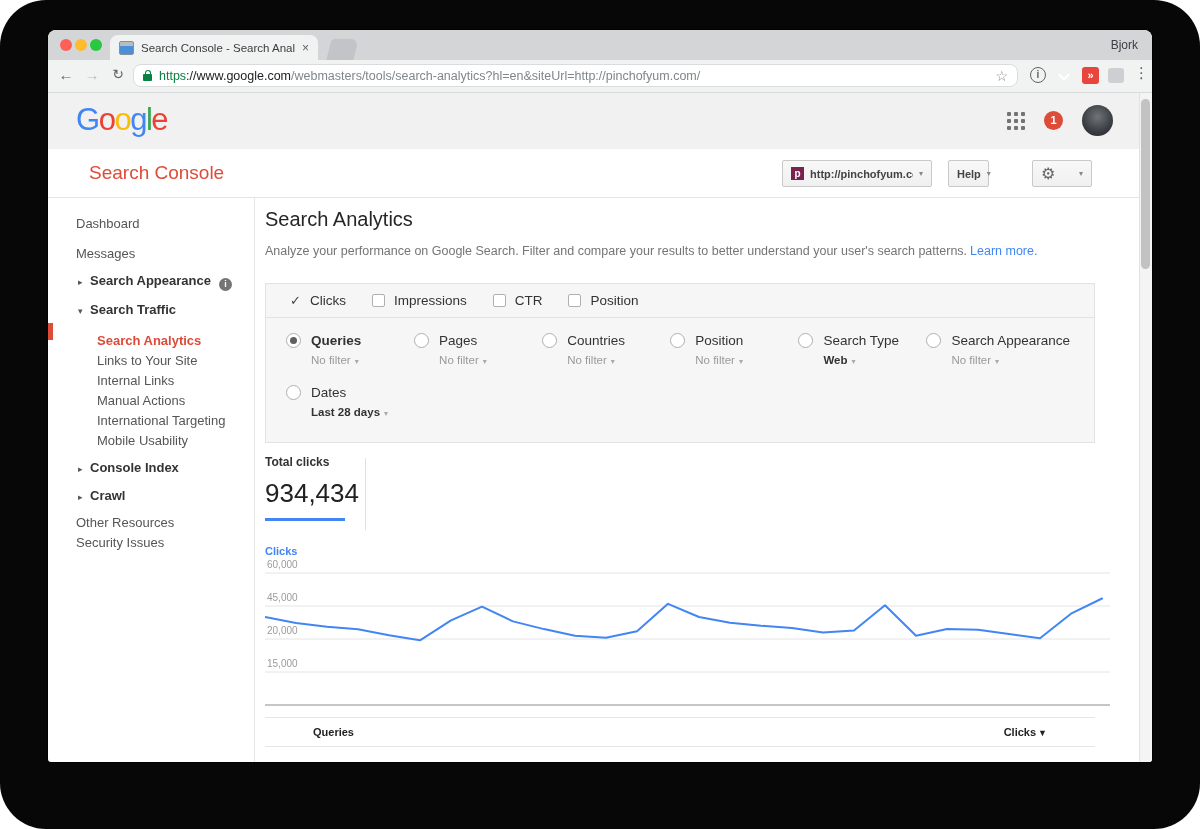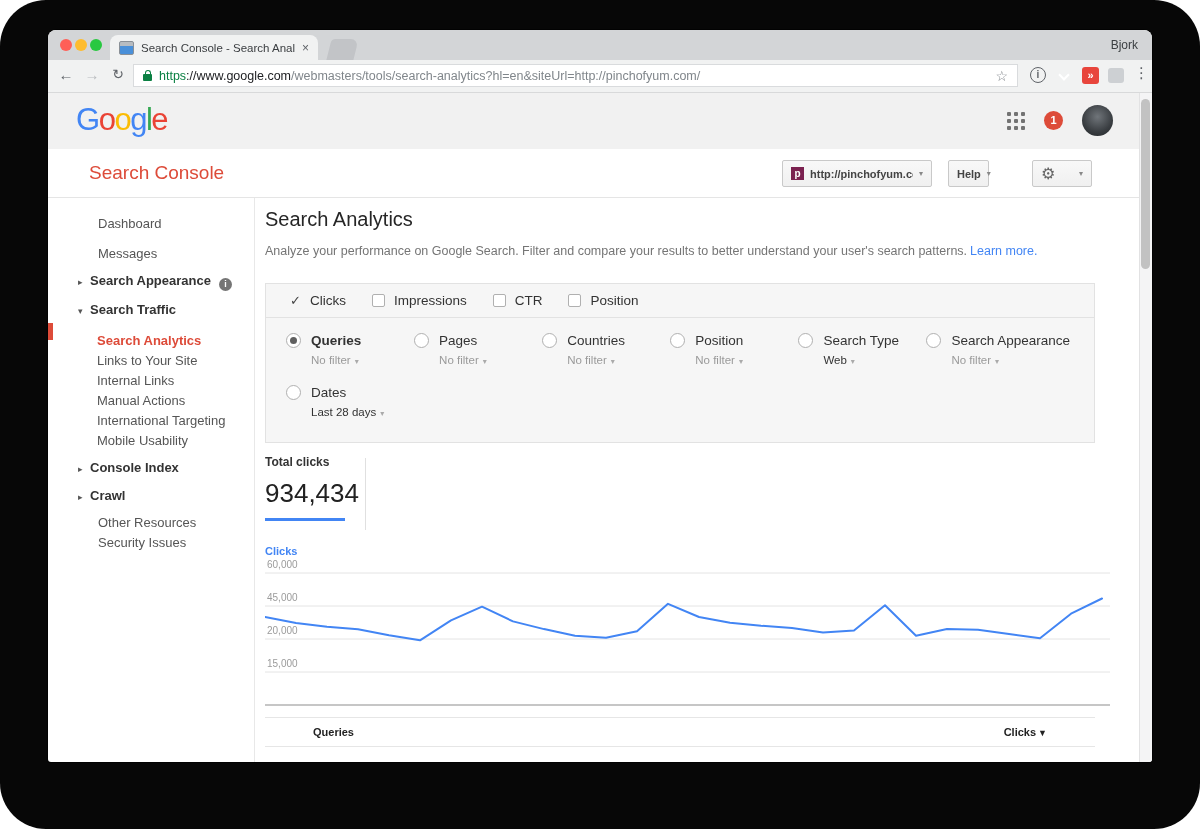--- a/index.html
+++ b/index.html
@@ -21,21 +21,21 @@
   .tab-close{color:#5f6368;font-size:12px;line-height:12px;cursor:pointer}
   .tab-stub{position:absolute;left:281px;top:9px;width:27px;height:21px;background:#c2c4c7;
        border-radius:4px 8px 0 0;transform:skewX(-14deg)}
   .profile-name{position:absolute;right:14px;top:8px;font-size:12px;color:#3c4043}
 
   
   .toolbar{height:32px;background:#f1f2f2;border-bottom:1px solid #d8d9da;position:relative}
   .nav-ic{position:absolute;top:6px;width:20px;text-align:center;font-size:15px;color:#5f6368;cursor:pointer}
   .nav-back{left:8px}.nav-fwd{left:34px;color:#b9bcbf}.nav-reload{left:60px;font-size:14px}
   .urlbar{position:absolute;left:85px;top:4px;width:885px;height:23px;background:#fff;
-       border:1px solid #d9dbdd;border-radius:0;display:flex;align-items:center;
+       border:1px solid #d9dbdd;border-radius:8px;display:flex;align-items:center;
        padding:0 9px;box-sizing:border-box;font-size:12.5px;cursor:text}
   .lock{width:9px;height:7px;background:#0b8043;border-radius:1px;position:relative;margin-top:3px;flex:none}
   .lock::before{content:'';position:absolute;left:1.5px;top:-4px;width:4px;height:4px;
        border:1.5px solid #0b8043;border-bottom:none;border-radius:3px 3px 0 0}
   .u-scheme{color:#0b8043;margin-left:7px}.u-domain{color:#202124}.u-path{color:#80868b}
   .star{margin-left:auto;color:#80868b;font-size:14px;cursor:pointer}
   .ext{position:absolute;top:7px;cursor:pointer}
   .ico-info{left:982px;width:14px;height:14px;border:1.5px solid #5f6368;border-radius:50%;
        color:#5f6368;font-size:10px;font-weight:bold;text-align:center;line-height:14px}
   .ico-pocket{left:1008px;width:17px;height:17px;background:#3d4449;border-radius:4px;position:relative}
@@ -73,21 +73,21 @@
   .caret::before{content:"▾"}
   .gear{font-size:16px;color:#666;font-family:"DejaVu Sans",sans-serif}
   .gear::before{content:"⚙"}
 
   
   .bodyrow{position:absolute;top:168px;left:0;right:0;bottom:0;display:flex}
   .sidebar{width:206px;border-right:1px solid #e8e8e8;position:relative;flex:none}
   .selbar{position:absolute;left:0;top:125px;width:5px;height:17px;background:#dd4b39}
   .navlist{list-style:none;margin:0;padding:16px 0 0 0}
   .ni{font-size:13px;color:#555;line-height:20px;cursor:pointer}
-  .ni.top{padding-left:50px}
+  .ni.top{padding-left:28px}
   .ni.grp{padding-left:30px;font-weight:bold;color:#333}
   .ni.sub{padding-left:49px}
   .ni.sel{color:#dd4b39;font-weight:bold}
   .mb10{margin-bottom:10px}.mb8{margin-bottom:8px}.mb7{margin-bottom:7px}
   .mb6{margin-bottom:6px}.mb2{margin-bottom:10px}.mt7{margin-top:7px}
   .tri{display:inline-block;width:12px;font-size:9px;color:#555}
   .tri.r::before{content:"▸"}.tri.d::before{content:"▾"}
   .info-dot{display:inline-block;width:13px;height:13px;margin-left:8px;border-radius:50%;background:#757575;
        color:#fff;font-size:9px;font-weight:bold;text-align:center;line-height:13px;vertical-align:-2px}
 
@@ -106,21 +106,21 @@
   .dim-row{display:flex;margin-bottom:18px}
   .dim-row.last{margin-bottom:12px}
   .dim{display:flex;gap:10px;width:130px;box-sizing:border-box;cursor:pointer}
   .dim.wide{width:170px}
   .radio{width:15px;height:15px;border:1px solid #b0b0b0;border-radius:50%;background:#fff;
        position:relative;flex:none;margin-top:1px;box-sizing:border-box}
   .radio.on::after{content:'';position:absolute;left:3px;top:3px;width:7px;height:7px;border-radius:50%;background:#5f5f5f}
   .dim-label{font-size:13.5px;color:#333;line-height:17px}
   .dim-label.sel{font-weight:bold}
   .dim-filter{font-size:11.5px;color:#9a9a9a;margin-top:5px;cursor:pointer}
-  .dim-filter.bold{color:#333;font-weight:normal}
+  .dim-filter.bold{color:#333;font-weight:bold}
   .dim-filter .caret{margin-left:4px;color:#aaa}
 
   .total-block{position:absolute;left:10px;top:257px}
   .total-label{font-size:12px;font-weight:bold;color:#333}
   .total-value{font-size:26px;color:#212121;margin-top:9px}
   .total-underline{width:80px;height:3px;background:#4285f4;margin-top:9px}
   .v-divider{position:absolute;left:110px;top:260px;width:1px;height:72px;background:#e0e0e0}
 
   .legend{position:absolute;left:10px;top:347px;font-size:11px;font-weight:bold;color:#4285f4}
   .chart{position:absolute;left:10px;top:365px;width:845px;height:150px}

